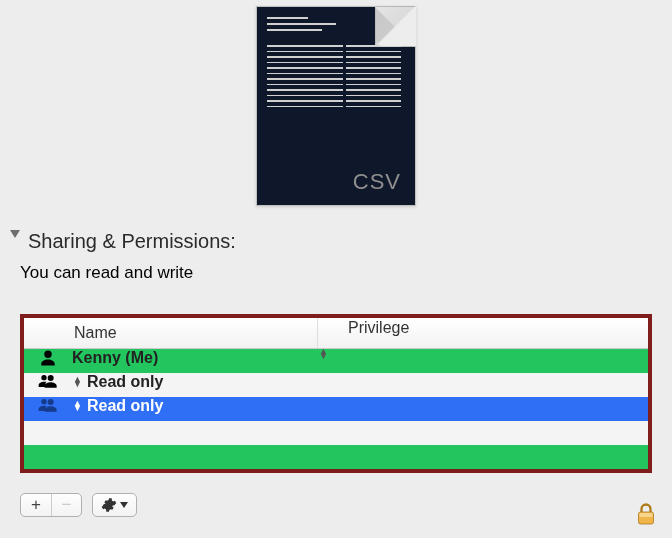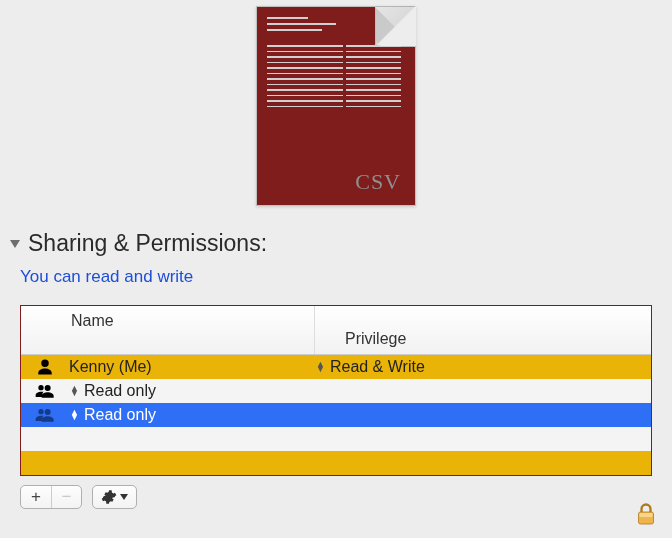--- a/index.html
+++ b/index.html
@@ -14,25 +14,24 @@
     height: 220px;
     display: flex;
     justify-content: center;
     align-items: flex-start;
     padding-top: 6px;
     background: #ededed;
   }
   .doc-icon {
     width: 160px;
     height: 200px;
-    background: #7f1d1d;
+    background: #0f172a;
     border: 1px solid #bfbfbf;
     position: relative;
     box-shadow: 0 1px 3px rgba(0,0,0,0.15);
-    font-family: Liberation Serif, serif;
   }
   .doc-icon::after {
     content: "";
     position: absolute;
     top: -1px; right: -1px;
     width: 40px; height: 40px;
     background: linear-gradient(135deg, rgba(0,0,0,0.03) 0%, rgba(0,0,0,0.08) 48%, #ededed 51%, #ededed 100%);
     border-bottom-left-radius: 6px;
   }
   .doc-fold {
@@ -65,56 +64,57 @@
   .doc-line.w50 { width: 50%; }
   .doc-badge {
     position: absolute;
     right: 14px; bottom: 10px;
     font-size: 22px;
     font-weight: 500;
     color: #8f8f8f;
     letter-spacing: 1px;
   }
   .section-header {
-    display: flex; align-items: center;
+    display: flex; 
     padding: 10px 12px 8px 10px;
-    font-size: 23px;
+    font-size: 20px;
     color: #2a2a2a;
   }
   .disclosure {
     width: 0; height: 0;
     border-left: 5px solid transparent;
     border-right: 5px solid transparent;
     border-top: 8px solid #6d6d6d;
     margin-right: 8px;
   }
   .status-line {
     padding: 2px 0 14px 20px;
     font-size: 17px;
-    color: #1d4ed8;
+    color: #000000;
   }
   .perm-table-wrap {
-    margin: 4px 20px;
-    background: #eab308;
-    border: 1px solid #7f1d1d;
+    margin: 17px 20px;
+    background: #22c55e;
+    border: 4px solid #7f1d1d;
   }
   .perm-header {
     display: flex;
     background: linear-gradient(#ffffff, #f2f2f2);
     border-bottom: 1px solid #ccc;
     font-size: 16px;
     color: #333;
   }
   .col-name { width: 294px; padding: 6px 8px 6px 50px; border-right: 1px solid #ddd; }
-  .col-priv { flex: 1; padding: 24px 8px 6px 30px; }
+  .col-priv { flex: 1; padding: 1px 8px 6px 30px; }
   .perm-body { min-height: 120px; }
   .perm-row {
-    display: flex; align-items: center;
+    display: flex; align-items: flex-start;
     height: 24px;
     font-size: 16px;
+    font-weight: bold;
   }
   .perm-row.alt { background: #f4f4f4; }
   .perm-row.selected { background: #2e6ff6; color: #fff; }
   .user-icon { width: 28px; display:flex; align-items:center; justify-content:center; margin-left:10px; margin-right:10px;}
   .row-name { width: 246px; }
   .row-sep { width: 1px; }
   .priv-cell { flex: 1; display: flex; align-items: center; }
   .stepper-glyph {
     display: inline-flex; flex-direction: column; line-height: 5px; font-size: 9px; color:#555; margin-right:5px;
   }
@@ -242,21 +242,20 @@
             <path fill="#000" d="M12 12a5 5 0 1 0 0-10 5 5 0 0 0 0 10zm0 2c-4.5 0-9 2.3-9 6v2h18v-2c0-3.7-4.5-6-9-6z"></path>
           </svg>
         </span>
         <span class="row-name">Kenny (Me)</span>
         <span class="row-sep"></span>
         <span class="priv-cell">
           <span class="stepper-glyph">
             <span>▲</span>
             <span>▼</span>
           </span>
-          <span>Read &amp; Write</span>
         </span>
       </div>
       <div class="perm-row alt">
         <span class="user-icon">
           <svg width="20" height="16" viewBox="0 0 30 20">
             <path fill="#000" d="M9 9a4 4 0 1 0 0-8 4 4 0 0 0 0 8zm0 2c-3.6 0-8 1.9-8 5v3h10.5c-.3-.9-.5-1.9-.5-3 0-2 .8-3.6 2-4.7C11.9 11.1 10.5 11 9 11z"></path>
             <path fill="#000" d="M19 10a4.5 4.5 0 1 0 0-9 4.5 4.5 0 0 0 0 9zm0 2c-4 0-9 2-9 5.5V20h18v-2.5C28 14 23 12 19 12z"></path>
           </svg>
         </span>
         <span class="row-sep"></span>

